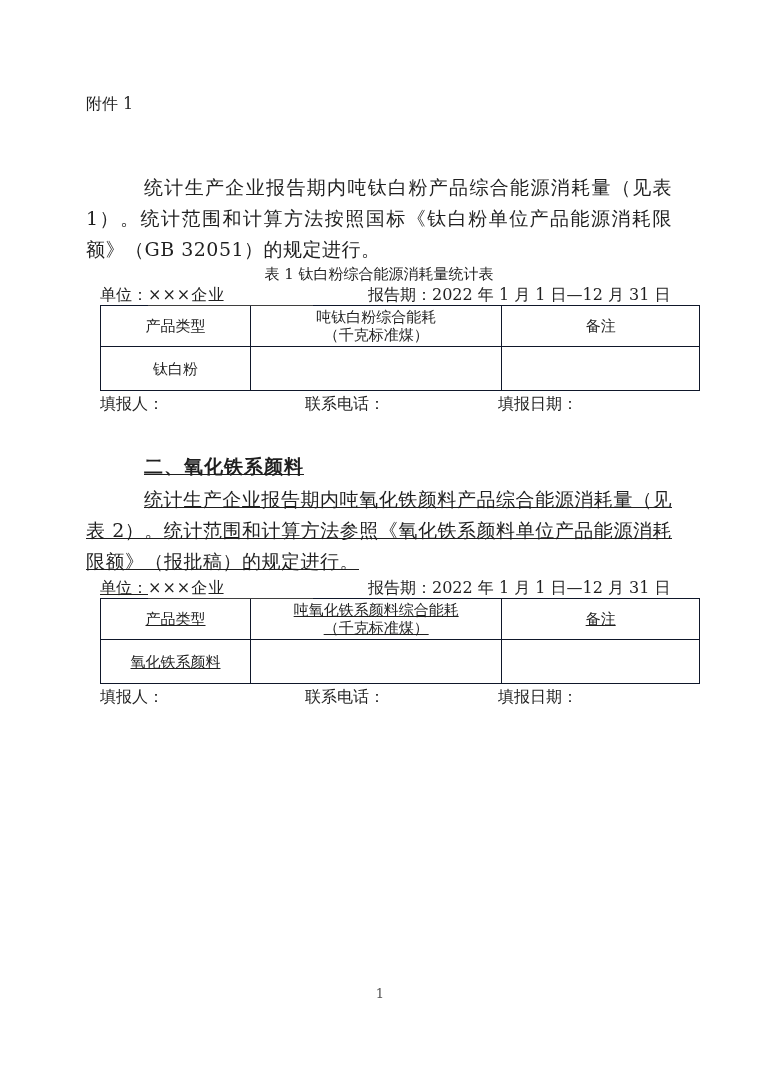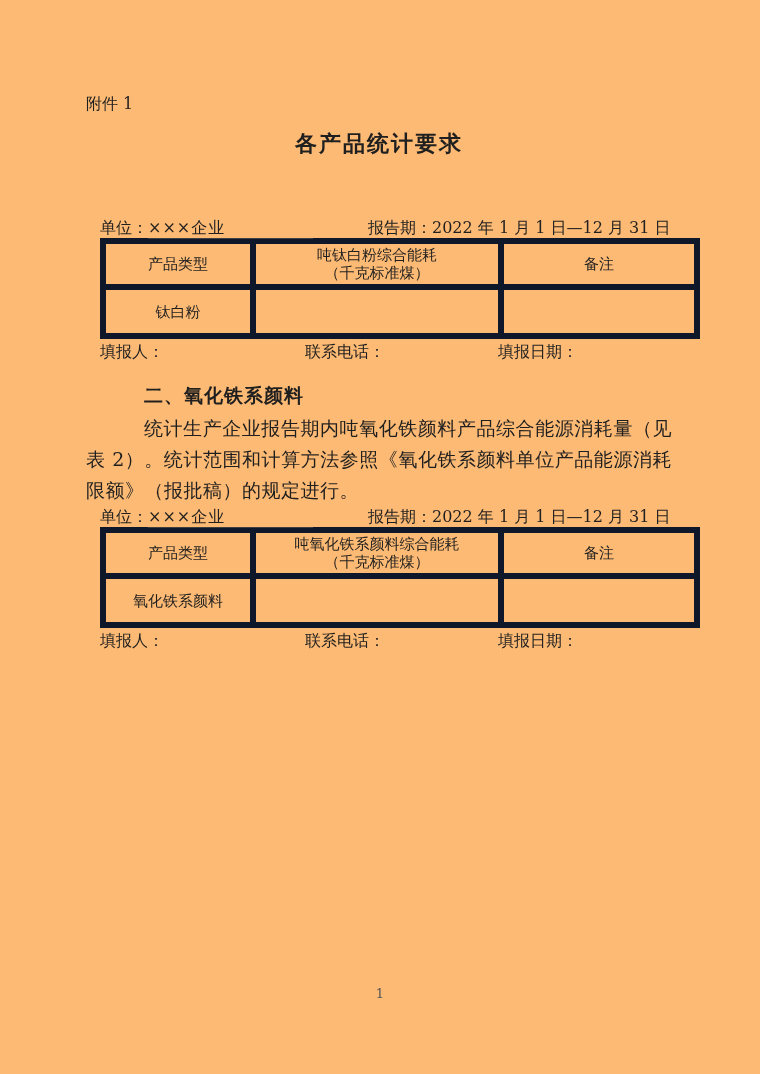--- a/index.html
+++ b/index.html
@@ -1,42 +1,42 @@
 <!DOCTYPE html>
 <html><head>
 <meta charset="utf-8">
 <style>
   html, body { margin: 0; padding: 0; background: #e8e8e8; }
   .page {
     position: relative;
     width: 760px;
     height: 1074px;
     margin: 0 auto;
-    background: #fdba74;
+    background: #ffffff;
     box-sizing: border-box;
     padding: 95px 88px 16px 86px;
     font-family: "DejaVu Serif", serif;
     color: #1f1f1f;
     overflow: hidden;
   }
   .attachment {
     font-size: 16px;
     line-height: 17px;
   }
   .doc-title {
     margin: 16px 0 0 0;
     font-size: 22px;
     line-height: 30px;
     font-weight: 700;
     text-align: center;
     letter-spacing: 2px;
   }
   .sec { margin: 0; }
   .sec-1 { margin-top: 60px; }
-  .sec-2 { margin-top: 20px; }
+  .sec-2 { margin-top: 39px; text-decoration: underline; }
   .sec-heading {
     margin: 0;
     padding-left: 58px;
     font-size: 19px;
     line-height: 26px;
     font-weight: 700;
     letter-spacing: 1px;
   }
   .body-para {
     margin: 5px 0 0 0;
@@ -68,21 +68,21 @@
     letter-spacing: 1px;
   }
   .meta-right { position: absolute; left: 268px; top: 0; white-space: nowrap; }
   .stat-table {
     border-collapse: collapse;
     table-layout: fixed;
     width: 600px;
     margin-top: 0;
   }
   .stat-table td {
-    border: 6px solid #0f172a;
+    border: 1px solid #0f172a;
     text-align: center;
     vertical-align: middle;
     font-size: 15px;
     line-height: 18px;
     padding: 0;
   }
   .col-product { width: 25%; }
   .col-energy  { width: 42%; }
   .col-remark  { width: 33%; }
   .header-row td { height: 40px; }
@@ -106,24 +106,25 @@
     color: #555555;
   }
 </style>
 </head>
 <body>
 
 <div class="page">
 
   <div class="attachment">附件 1</div>
 
-  <h1 class="doc-title">各产品统计要求</h1>
 
   <section class="sec sec-1">
+    <p class="body-para">统计生产企业报告期内吨钛白粉产品综合能源消耗量（见表1）。统计范围和计算方法按照国标《钛白粉单位产品能源消耗限额》（GB 32051）的规定进行。</p>
 
+    <div class="tbl-caption">表 1 钛白粉综合能源消耗量统计表</div>
 
     <div class="tbl-block">
       <div class="meta-line">
         <span class="meta-left"><span>单位：</span><span class="unit-value">×××企业</span></span>
         <span class="meta-right"><span>报告期：</span><span>2022 年 1 月 1 日—12 月 31 日</span></span>
       </div>
 
       <table class="stat-table">
         <tbody>
             <tr class="header-row">

